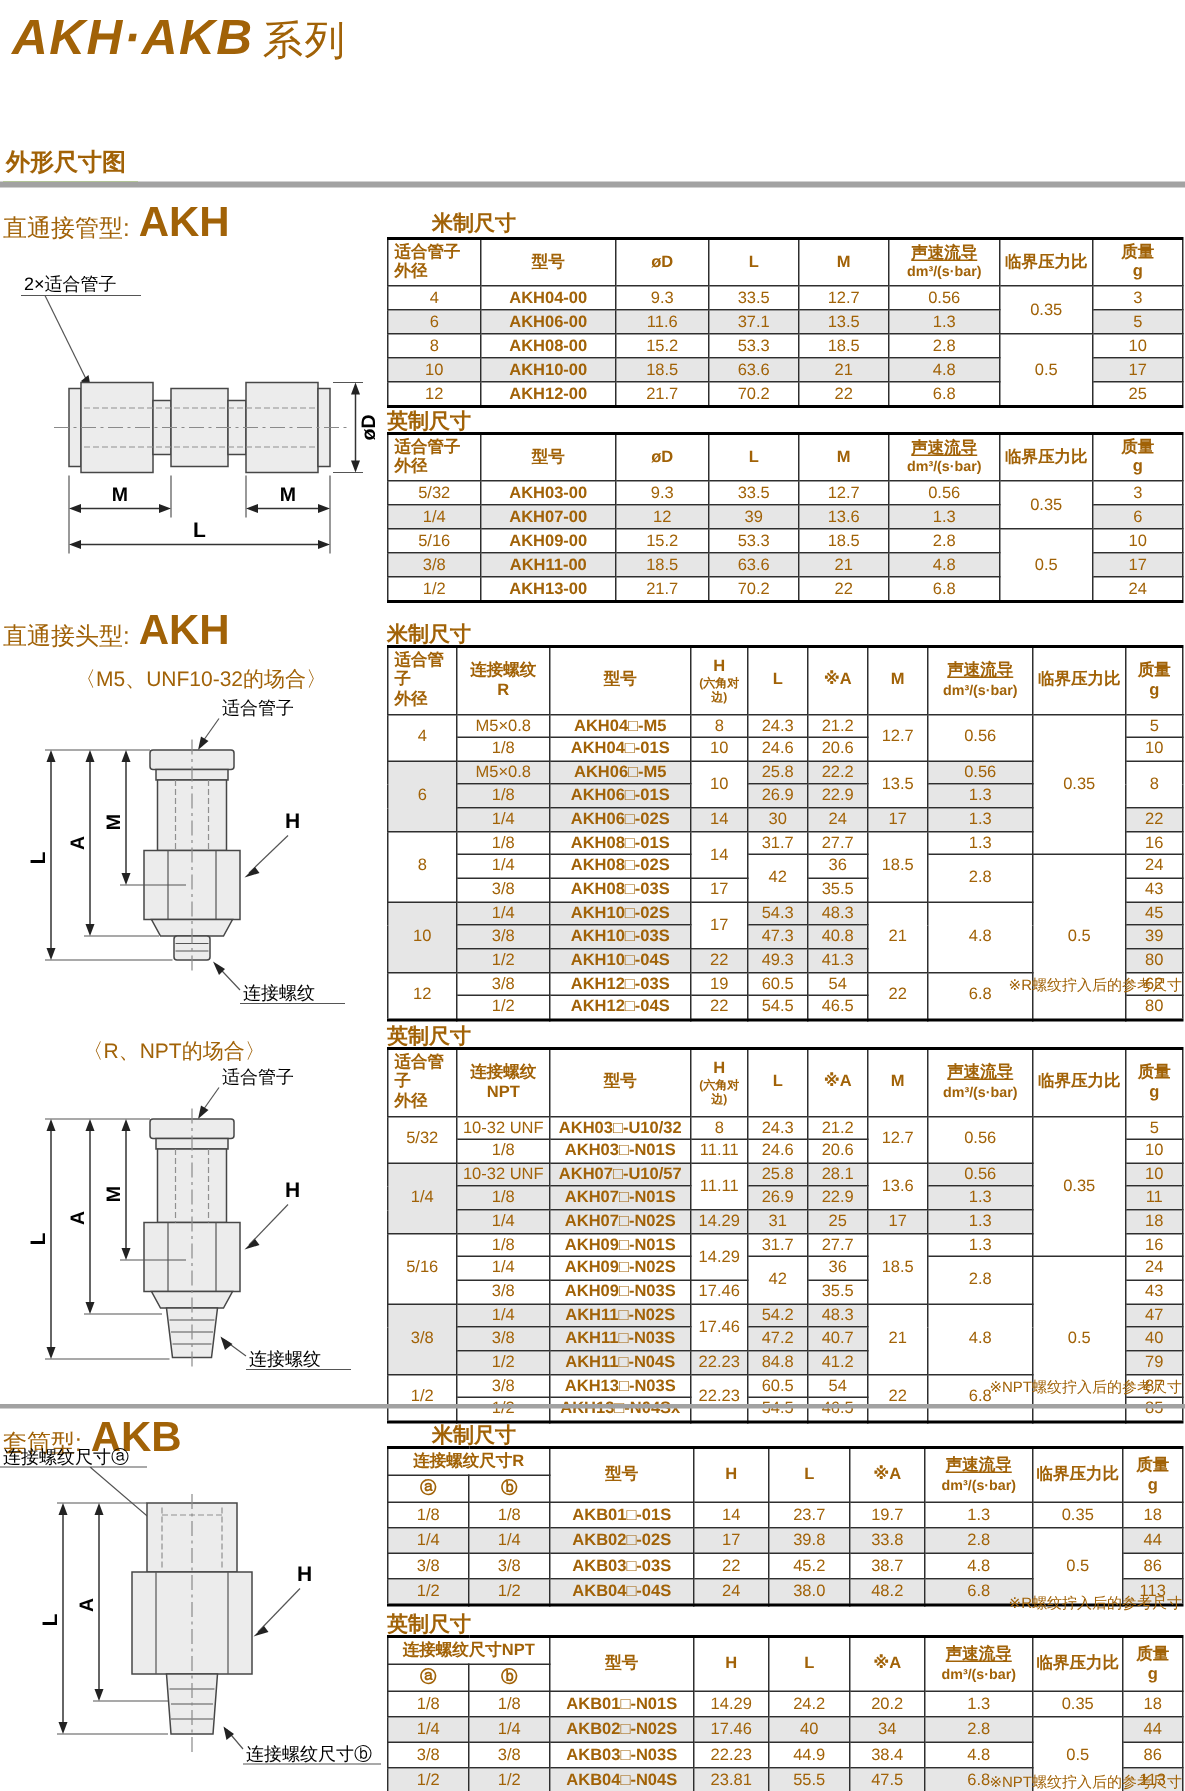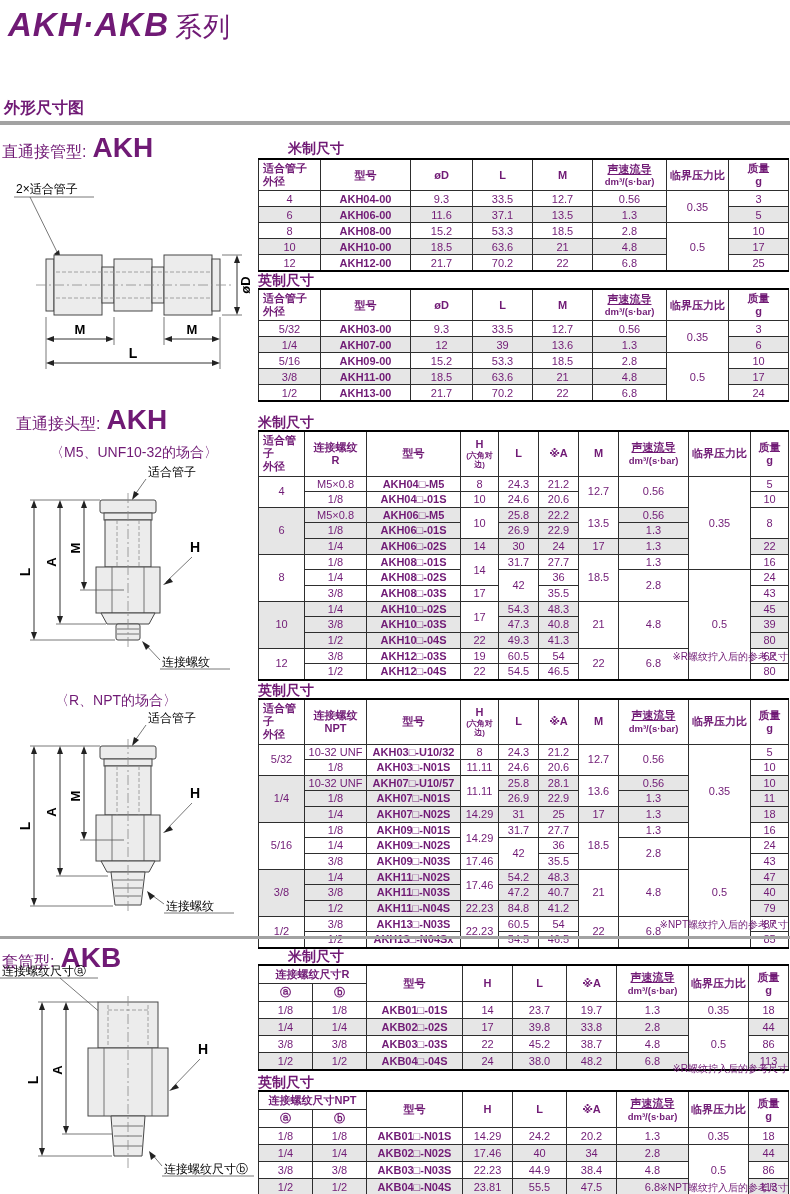--- a/index.html
+++ b/index.html
@@ -1,17 +1,17 @@
 <!DOCTYPE html>
 <html><head>
 <meta charset="utf-8">
 <style>
   html,body{margin:0;padding:0;background:#fff;}
   .page{position:relative;width:790px;height:1194px;background:#fff;overflow:hidden;
-        font-family:"Liberation Sans","DejaVu Sans",sans-serif;color:#701a75;}
+        font-family:"Liberation Sans","DejaVu Sans",sans-serif;color:#a16207;}
   .abs{position:absolute;}
   .main-title{font-size:33px;font-weight:bold;font-style:italic;letter-spacing:1px;}
   .main-title .suffix{font-style:normal;font-weight:normal;font-size:27px;margin-left:6px;}
   .heading{font-size:16px;font-weight:bold;border-bottom:3px solid #84cc16;padding:0 8px 2px 2px;display:inline-block;}
   .rule{position:absolute;left:0;width:790px;background:#a2a2a2;}
   .stitle{font-size:16px;white-space:nowrap;}
   .stitle .mdl{font-size:28px;font-weight:bold;margin-left:6px;}
   .case-label{font-size:14px;white-space:nowrap;}
   .tlabel{font-size:14px;font-weight:bold;}
   table.dt{border-collapse:collapse;table-layout:fixed;border-top:2px solid #000;border-bottom:2px solid #000;}
@@ -232,21 +232,21 @@
           <td class="md">AKH13-00</td>
           <td>21.7</td>
           <td>70.2</td>
           <td>22</td>
           <td>6.8</td>
           <td>24</td>
         </tr>
     </tbody>
   </table>
 
-  <div class="abs stitle" style="left:16px;top:404px"><span>直通接头型:</span><span class="mdl">AKH</span></div>
+  <div class="abs stitle" style="left:2px;top:404px"><span>直通接头型:</span><span class="mdl">AKH</span></div>
   <div class="abs case-label" style="left:50px;top:444px">〈M5、UNF10-32的场合〉</div>
 
   <svg class="abs" style="left:0;top:460px" width="252" height="228" viewBox="0 0 252 228">
     <text x="148" y="16" class="lbl2">适合管子</text>
     <path class="ext" d="M146,19 L134,36"></path>
       <polygon class="arr" points="132,40 134,31 139,34"></polygon>
     <g>
       <rect class="shape" x="100" y="40" width="56" height="13" rx="2"></rect>
       <rect class="shape" x="104" y="53" width="48" height="7"></rect>
       <rect class="shape" x="105" y="60" width="46" height="47"></rect>

